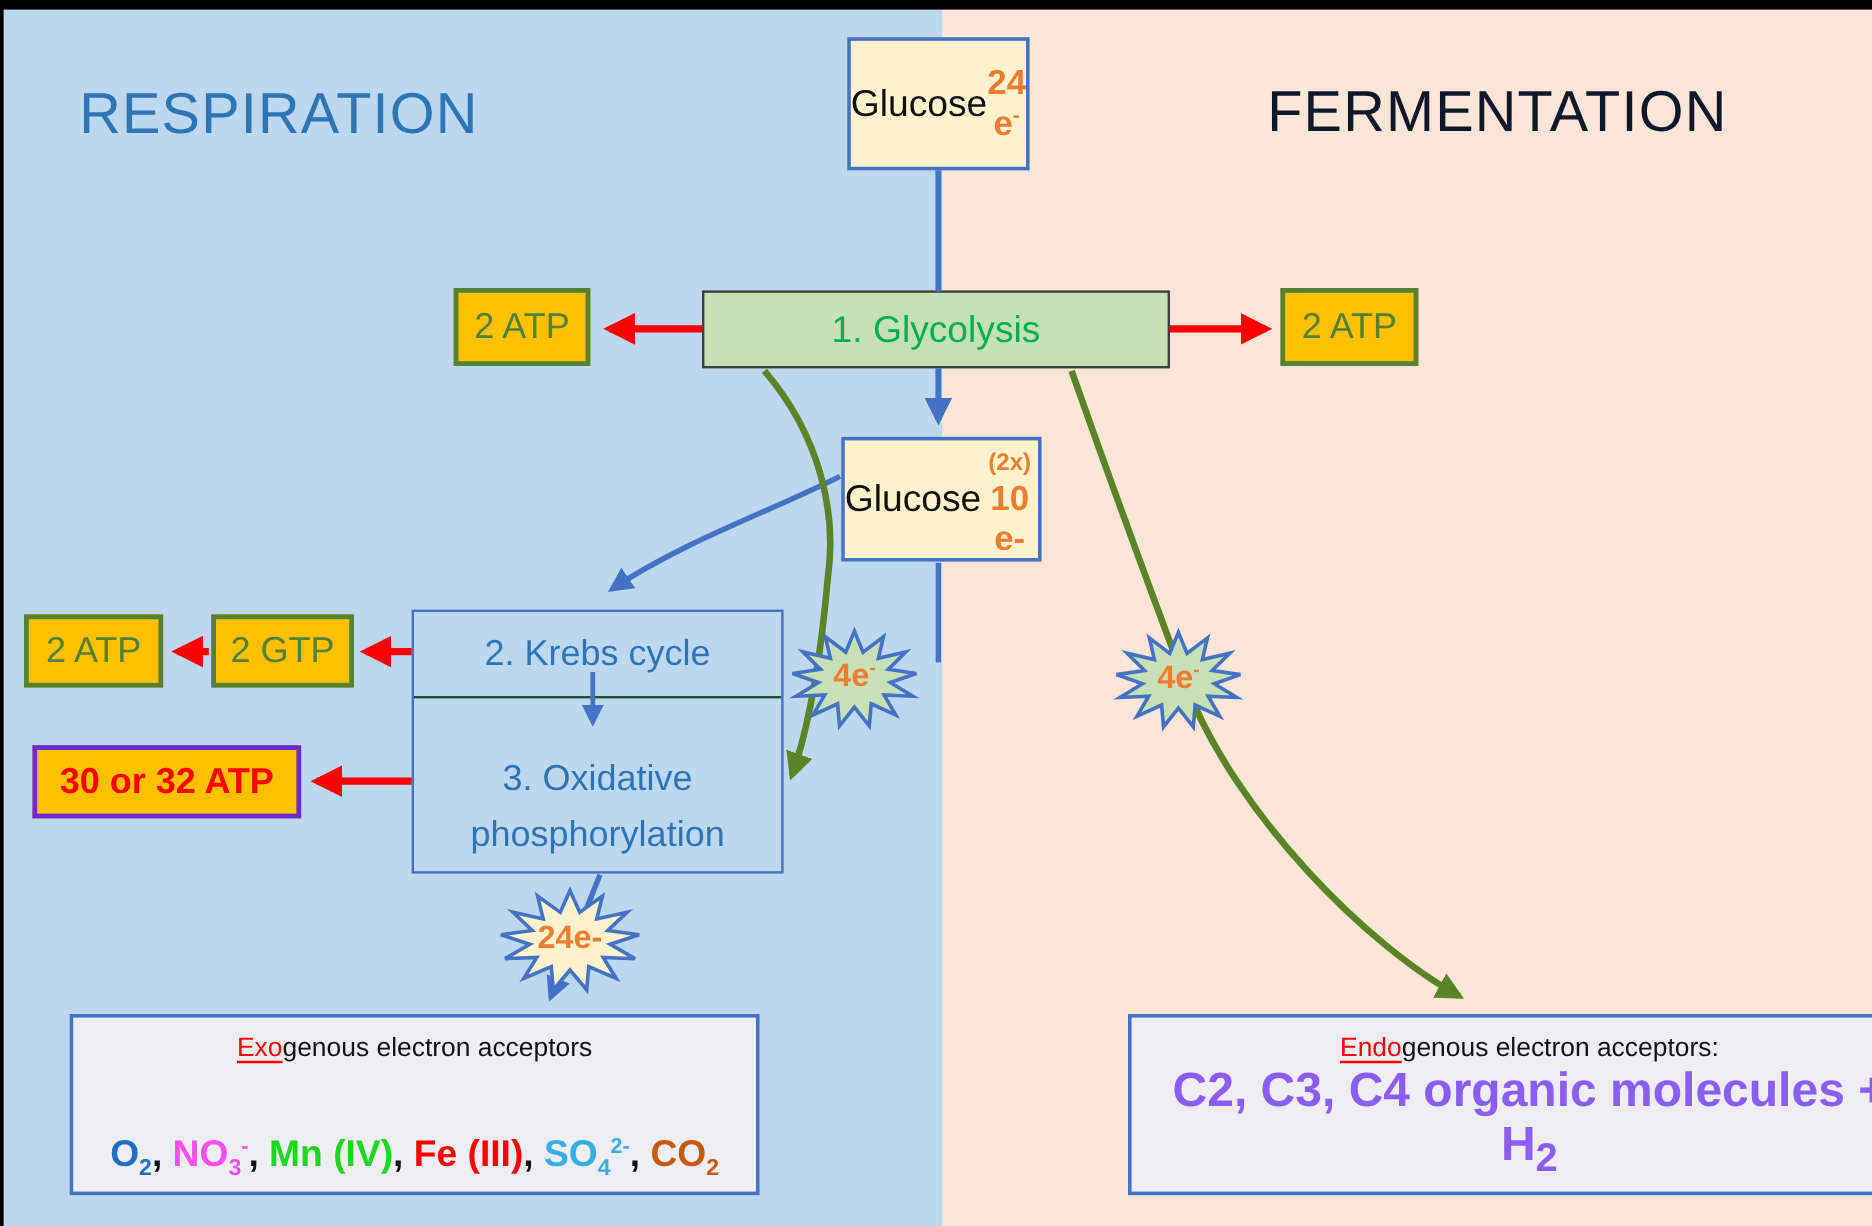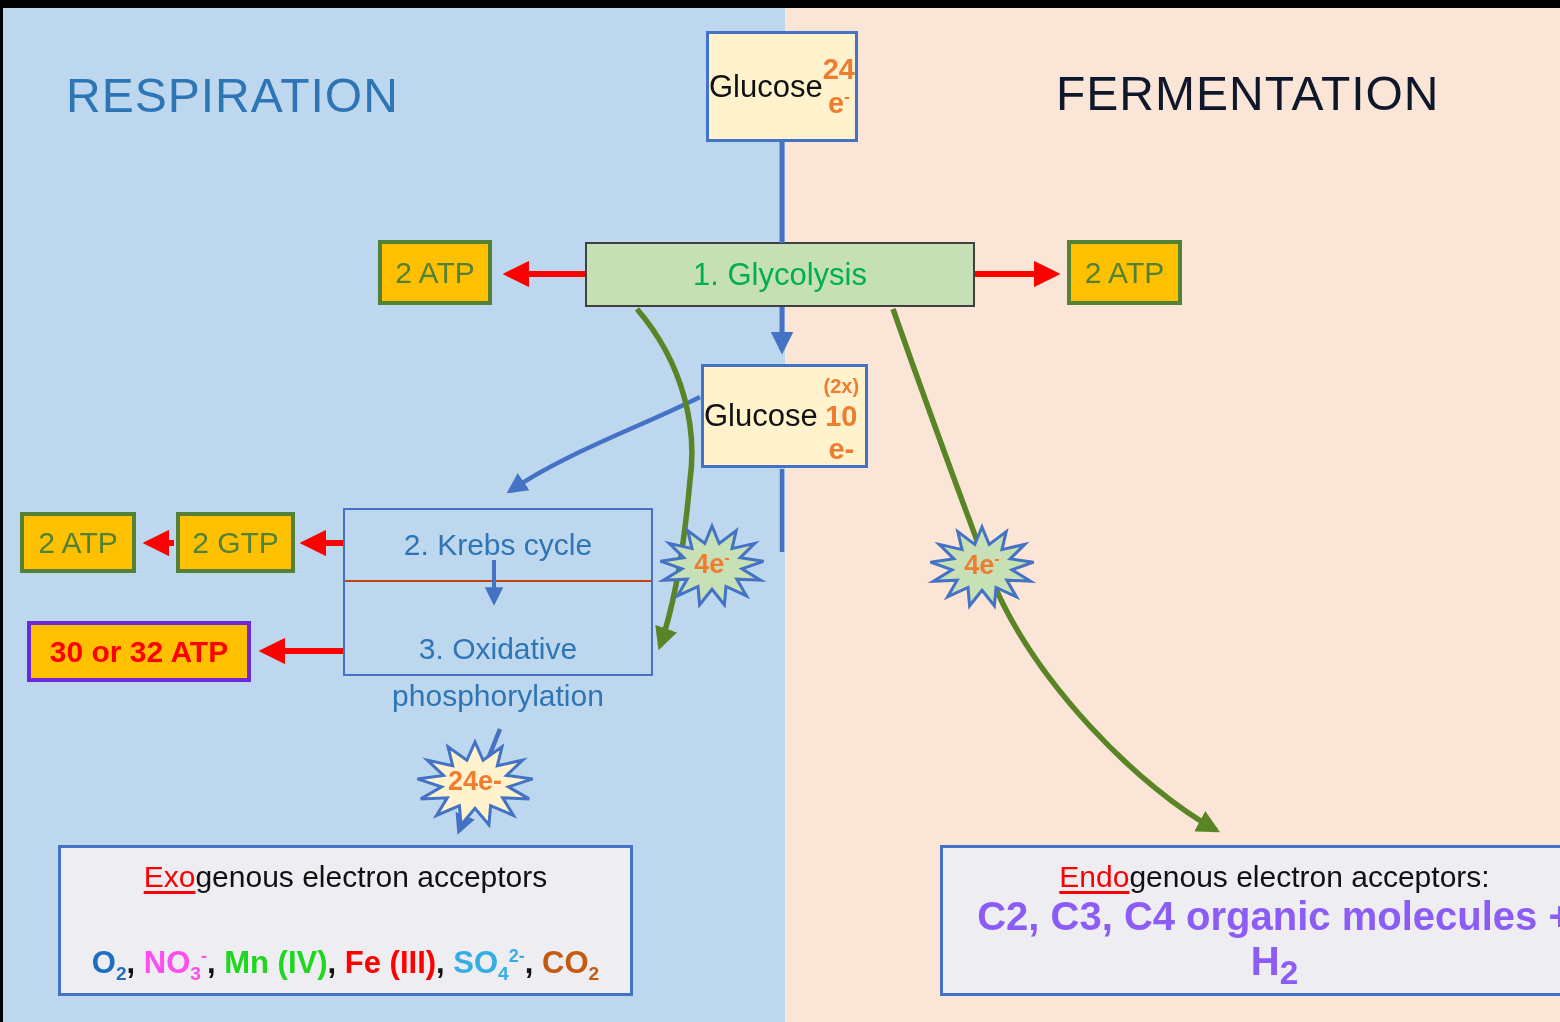--- a/index.html
+++ b/index.html
@@ -26,31 +26,31 @@
   #glucose-box .elec{font-size:29px;}
   #glycolysis-box{left:585px;top:242px;width:390px;height:65px;background:#C5E0B4;border:2px solid #404040;}
   #glycolysis-box .name{font-size:31px;color:#00B050;}
   .atp{background:#FFC000;border:4px solid #538135;color:#538135;font-size:30px;}
   #atp-top-left{left:378px;top:240px;width:114px;height:65px;}
   #atp-top-right{left:1067px;top:240px;width:115px;height:65px;}
   #pyruvate-box{left:701px;top:364px;width:167px;height:104px;}
   #pyruvate-box .name{font-size:31px;color:#111;line-height:1.2;}
   #pyruvate-box .elec{font-size:29px;}
   #pyruvate-box .mult{font-size:20px;}
-  #krebs-oxphos-box{left:343px;top:508px;width:310px;height:168px;border:2.5px solid #4472C4;box-sizing:border-box;color:#2E75B6;}
+  #krebs-oxphos-box{left:343px;top:508px;width:310px;height:220px;border:2.5px solid #4472C4;box-sizing:border-box;color:#2E75B6;}
   #krebs-section{left:0;top:0;width:100%;height:70px;display:flex;align-items:center;justify-content:center;font-size:30px;}
-  #oxphos-section{left:0;top:70px;width:100%;height:145px;border-top:2px solid #c2410c;display:flex;flex-direction:column;align-items:center;justify-content:flex-end;font-size:30px;line-height:1.55;padding-bottom:6px;box-sizing:border-box;}
+  #oxphos-section{left:0;top:70px;width:100%;height:145px;border-top:2px solid #14532d;display:flex;flex-direction:column;align-items:center;justify-content:flex-end;font-size:30px;line-height:1.55;padding-bottom:6px;box-sizing:border-box;}
   #atp-mid{left:20px;top:512px;width:116px;height:61px;}
   #gtp-mid{left:176px;top:512px;width:119px;height:61px;}
   #atp-big{left:27px;top:621px;width:224px;height:61px;background:#FFC000;border:4px solid #6d28d9;color:#FF0000;font-size:30px;font-weight:700;}
   
   .acc-box{background:#EDEDF2;border:3px solid #4472C4;box-sizing:border-box;display:flex;flex-direction:column;justify-content:space-between;padding:12px 6px 8px 6px;text-align:center;}
   #exo-box{left:58px;top:845px;width:575px;height:151px;}
   #endo-box{left:940px;top:845px;width:652px;height:151px;padding-left:23px;}
-  .acc-title{font-size:30px;color:#111;}
+  .acc-title{font-size:22px;color:#111;}
   .red-head{color:#FF0000;text-decoration:underline;text-decoration-color:#FF0000;text-underline-offset:4px;}
   .formula-line{font-size:31px;font-weight:700;white-space:nowrap;}
   .formula-line sub{font-size:0.62em;}
   .formula-line sup{font-size:0.58em;}
   #endo-content{font-size:40px;color:#8b5cf6;font-weight:700;}
   .dark-comma{color:#111;}
   
   .burst-label{width:130px;text-align:center;font-size:27px;font-weight:700;color:#ED7D31;}
   #label-4e-left{left:647px;top:548px;}
   #label-4e-right{left:917px;top:549px;}

